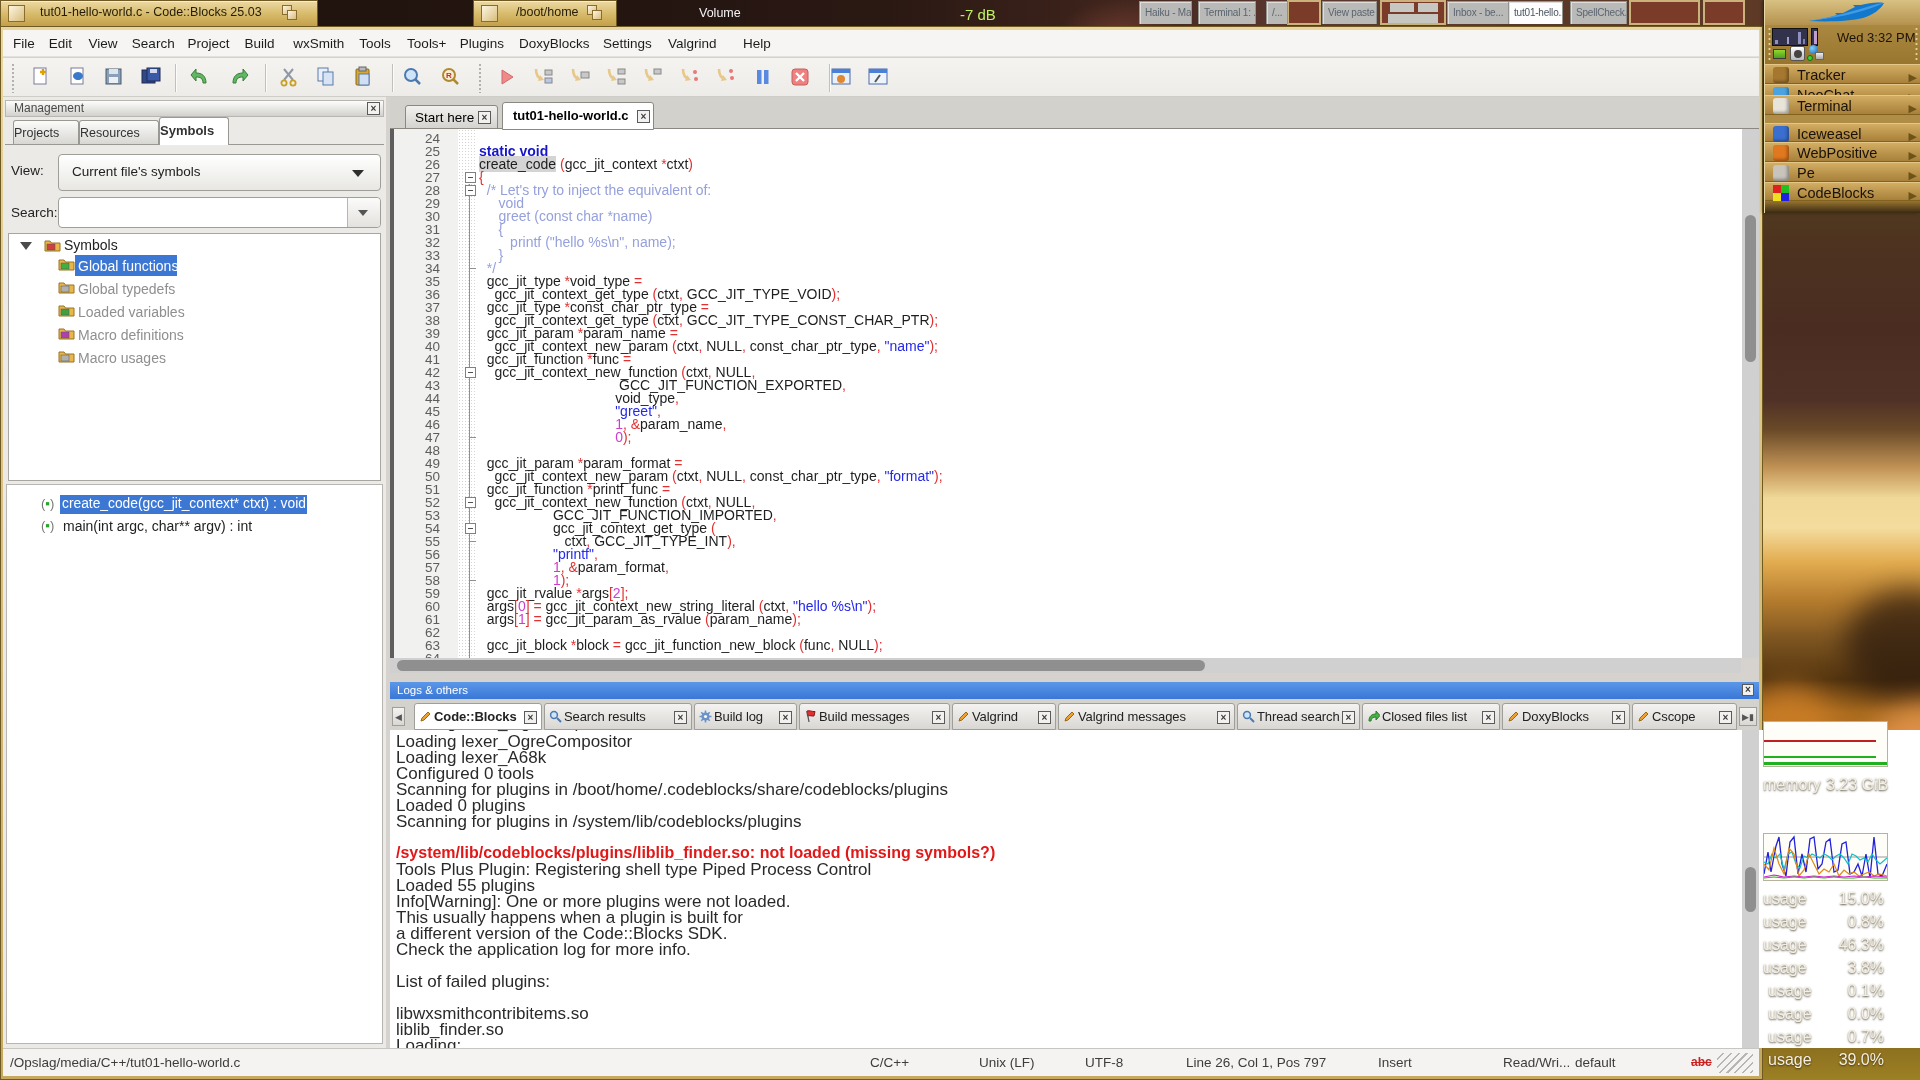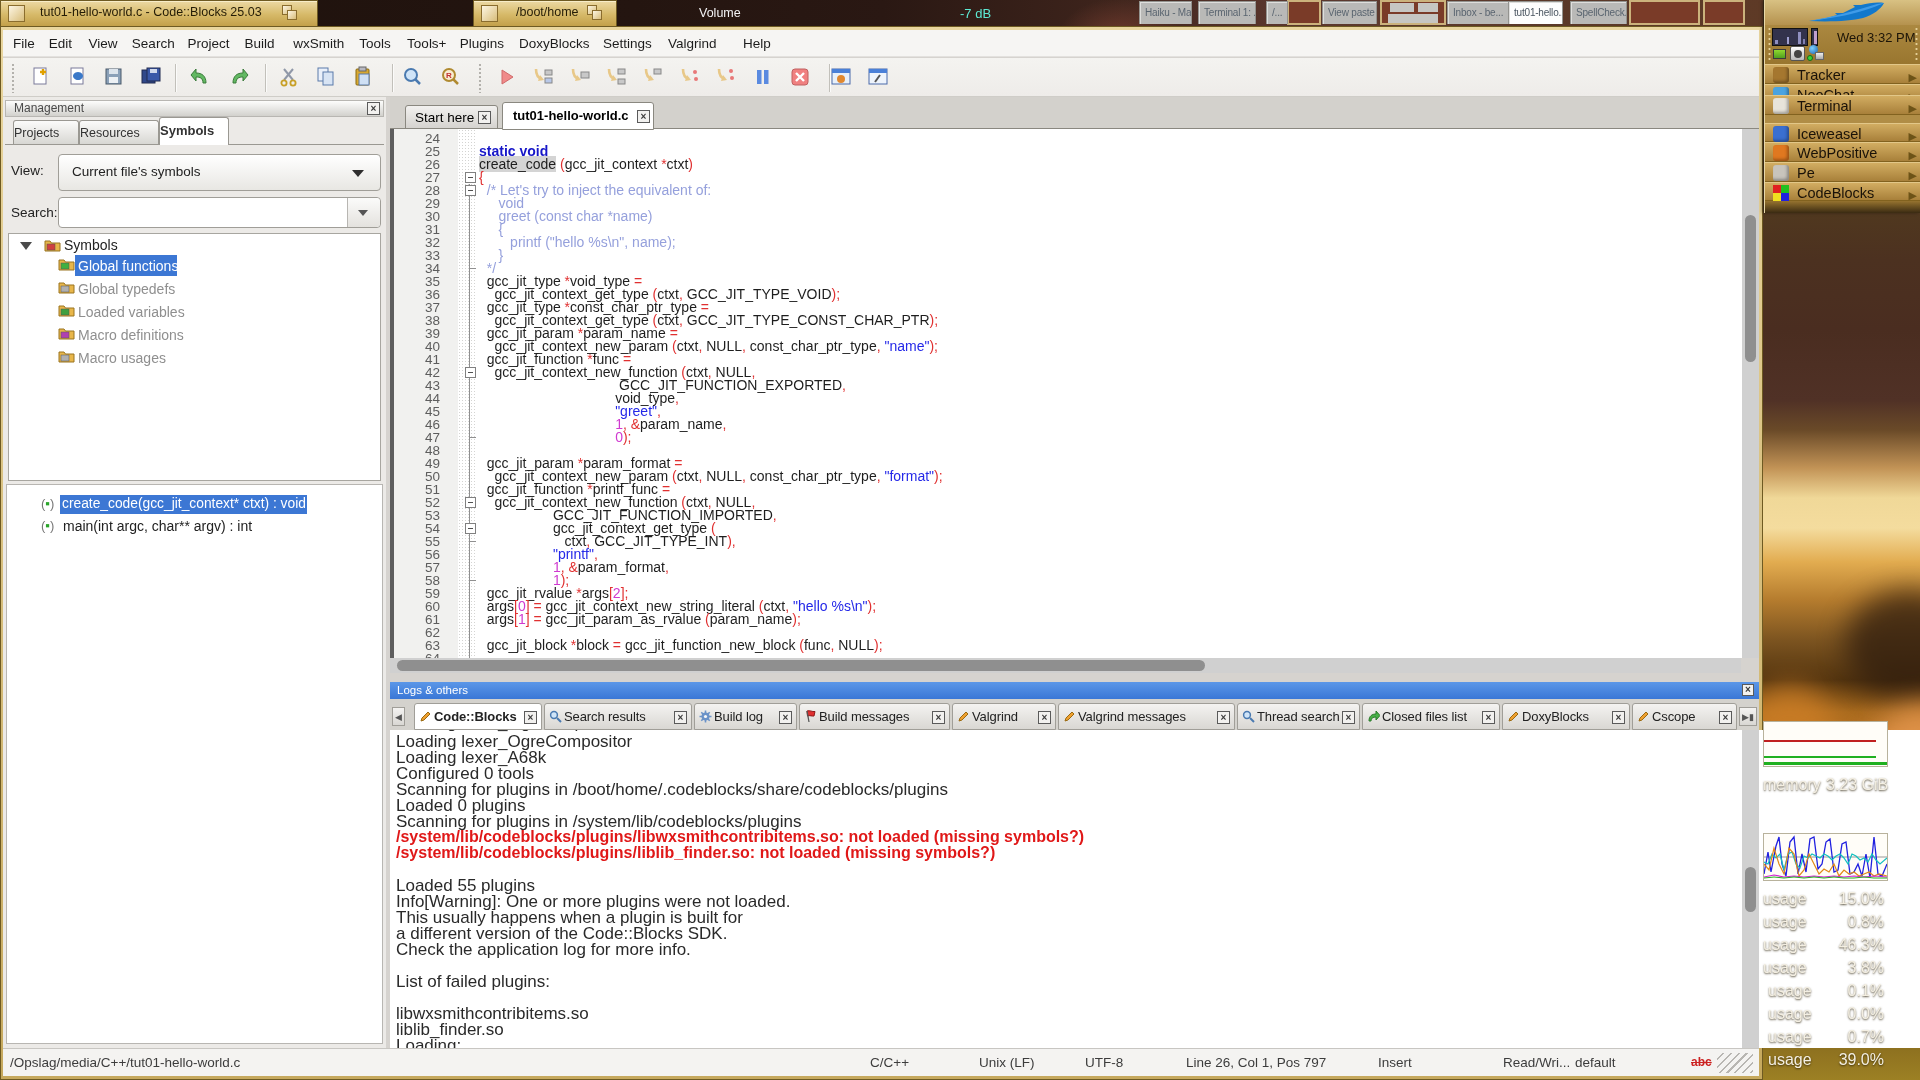--- a/index.html
+++ b/index.html
@@ -112,21 +112,21 @@
 
 <div class="wtab" style="left:1139px;width:53px">Haiku - Mai...</div>
 <div class="wtab" style="left:1198px;width:58px">Terminal 1: ...</div>
 <div class="wtab" style="left:1266px;width:22px">/...</div>
 <div class="wtab" style="left:1322px;width:55px">View paste ...</div>
 <div class="wtab" style="left:1447px;width:76px">Inbox - be...</div>
 <div class="wtab" style="left:1508px;width:55px;background:#fdfdfd;color:#4a5560">tut01-hello...</div>
 <div class="wtab" style="left:1570px;width:57px">SpellCheck...</div>
 
 <div class="abs" style="left:699px;top:6px;font-size:12.5px;color:#f3f3f5">Volume</div>
-<div class="abs" style="left:960px;top:6px;font-size:13px;color:#5eead4">-7 dB</div>
+<div class="abs" style="left:960px;top:6px;font-size:15px;color:#bef264">-7 dB</div>
 
 <div class="abs frame" style="left:0;top:26px;width:1763px;height:1054px"></div>
 <div class="abs" style="left:3px;top:30px;width:1756px;height:1046px;background:#d6d3cf"></div>
 
 <div class="ytab" style="left:0;width:318px">
   <div class="ybox" style="left:7px"></div>
   <div class="ytitle" style="left:39px">tut01-hello-world.c - Code::Blocks 25.03</div>
   <div class="ybox" style="left:281px;width:10px;height:10px;top:4px"></div>
   <div class="ybox" style="left:286px;width:10px;height:10px;top:9px"></div>
 </div>
@@ -481,22 +481,22 @@
         <div class="abs" style="left:1349px;top:8px;width:18px;height:19px;background:linear-gradient(#f4f3f1,#d9d7d3);border:1px solid #a09e98;font-size:9px;text-align:center;line-height:18px;color:#555">▶▮</div>
       </div>
   <div id="logbody">
         <div class="ll" style="top:-17px">Loading lexer_OgreScript</div>
         <div class="ll " style="top:2px">Loading lexer_OgreCompositor</div>
         <div class="ll " style="top:18px">Loading lexer_A68k</div>
         <div class="ll " style="top:34px">Configured 0 tools</div>
         <div class="ll " style="top:50px">Scanning for plugins in /boot/home/.codeblocks/share/codeblocks/plugins</div>
         <div class="ll " style="top:66px">Loaded 0 plugins</div>
         <div class="ll " style="top:82px">Scanning for plugins in /system/lib/codeblocks/plugins</div>
-        <div class="ll llr" style="top:98px">/system/lib/codeblocks/plugins/libwxsmithcontribitems.so: not loaded (missing symbols?)</div>
         <div class="ll llr" style="top:114px">/system/lib/codeblocks/plugins/liblib_finder.so: not loaded (missing symbols?)</div>
+        <div class="ll " style="top:130px">Tools Plus Plugin: Registering shell type Piped Process Control</div>
         <div class="ll " style="top:146px">Loaded 55 plugins</div>
         <div class="ll " style="top:162px">Info[Warning]: One or more plugins were not loaded.</div>
         <div class="ll " style="top:178px">This usually happens when a plugin is built for</div>
         <div class="ll " style="top:194px">a different version of the Code::Blocks SDK.</div>
         <div class="ll " style="top:210px">Check the application log for more info.</div>
         <div class="ll " style="top:242px">List of failed plugins:</div>
         <div class="ll " style="top:274px">libwxsmithcontribitems.so</div>
         <div class="ll " style="top:290px">liblib_finder.so</div>
         <div class="ll " style="top:306px">Loading:</div>
       </div>

